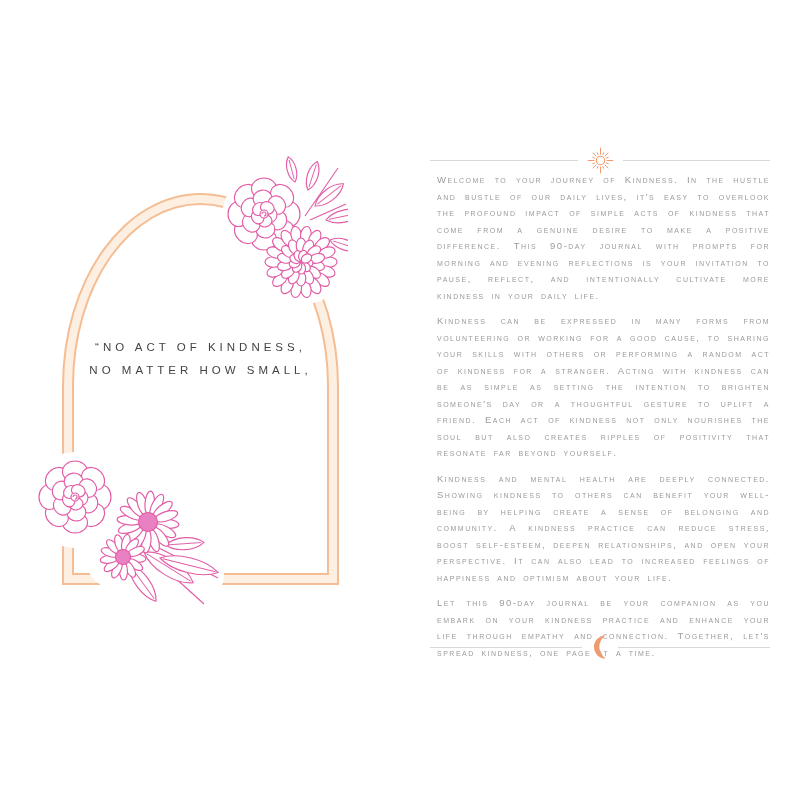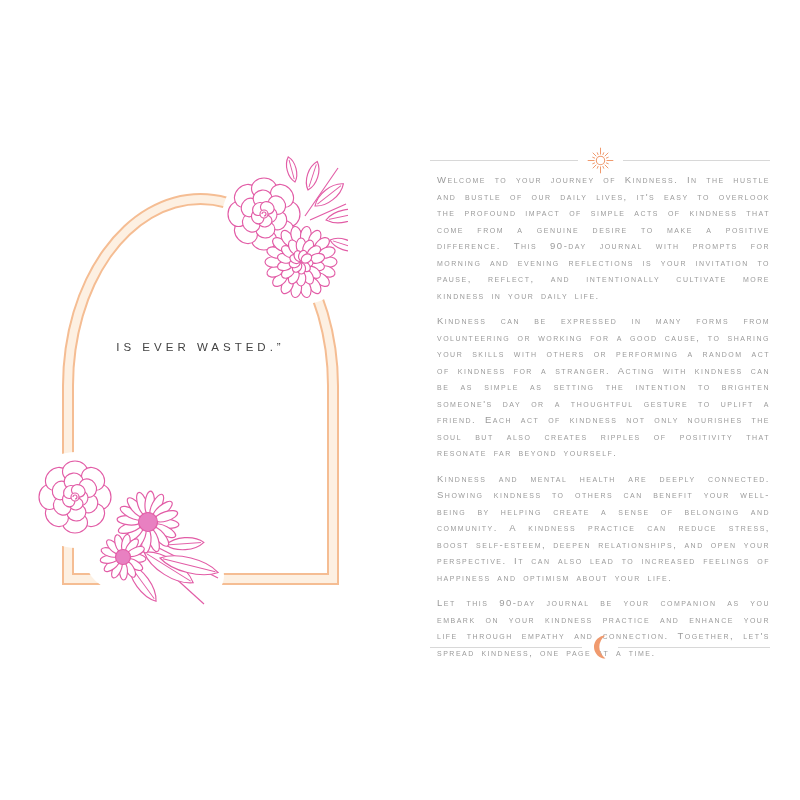--- a/index.html
+++ b/index.html
@@ -229,21 +229,22 @@
         <ellipse cx="83.75054901315428" cy="100.47760588325463" rx="9" ry="4" transform="rotate(198.84615384615384 83.75054901315428 100.47760588325463)" fill="#fff" stroke="#e25ca6" stroke-width="1.15"></ellipse>
         <ellipse cx="87.36985512626657" cy="94.83829198850381" rx="9" ry="4" transform="rotate(226.53846153846155 87.36985512626657 94.83829198850381)" fill="#fff" stroke="#e25ca6" stroke-width="1.15"></ellipse>
         <ellipse cx="93.19531137412446" cy="91.52690293732977" rx="9" ry="4" transform="rotate(254.23076923076923 93.19531137412446 91.52690293732977)" fill="#fff" stroke="#e25ca6" stroke-width="1.15"></ellipse>
         <ellipse cx="99.89237593470195" cy="91.30203805479235" rx="9" ry="4" transform="rotate(281.9230769230769 99.89237593470195 91.30203805479235)" fill="#fff" stroke="#e25ca6" stroke-width="1.15"></ellipse>
         <ellipse cx="105.92683202554792" cy="94.21521117556529" rx="9" ry="4" transform="rotate(309.61538461538464 105.92683202554792 94.21521117556529)" fill="#fff" stroke="#e25ca6" stroke-width="1.15"></ellipse>
         <ellipse cx="109.91625847932895" cy="99.59904944522141" rx="9" ry="4" transform="rotate(337.3076923076923 109.91625847932895 99.59904944522141)" fill="#fff" stroke="#e25ca6" stroke-width="1.15"></ellipse>
         <circle cx="97" cy="105" r="7.5" fill="#e880c1" stroke="#e25ca6" stroke-width="1.15"></circle>
       </svg>
 
     <div class="quote">
-      <div>is ever wasted.”</div>
+      <div>“No act of kindness,</div>
+      <div>no matter how small,</div>
     </div>
   </section>
 
   <section class="page page-right">
 
     <div class="divider divider-top">
       <span class="hr"></span>
       <svg id="sun-svg" width="27" height="27" viewBox="0 0 27 27">
           <circle cx="13.5" cy="13.5" r="4.2" fill="none" stroke="#f09a6e" stroke-width="1.1"></circle>
           <line x1="19.5" y1="13.5" x2="26.3" y2="13.5" stroke="#f09a6e" stroke-width="1"></line>

